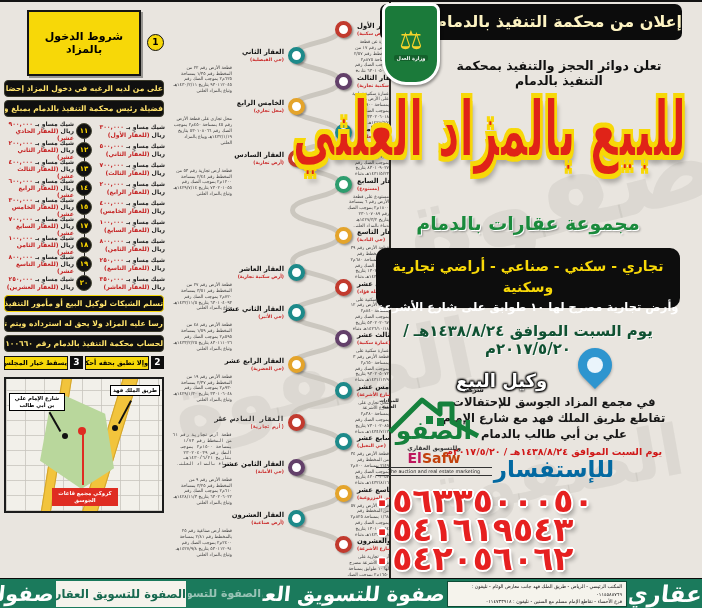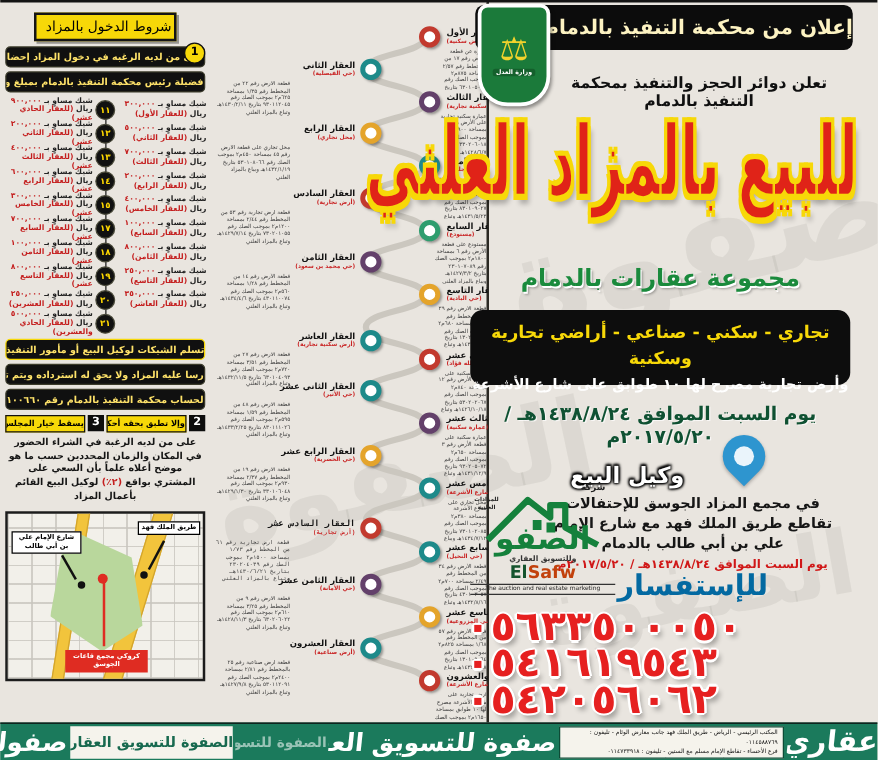--- a/index.html
+++ b/index.html
@@ -13,21 +13,21 @@
   .wm{position:absolute;font-weight:bold;color:rgba(110,104,94,.10);pointer-events:none;white-space:nowrap;z-index:0}
   #wm1{font-size:110px;left:400px;top:120px;transform:rotate(-14deg)}
   #wm2{font-size:84px;left:170px;top:330px;transform:rotate(-12deg)}
   #wm3{font-size:70px;left:430px;top:430px;transform:rotate(-10deg)}
   #frame-top{position:absolute;top:0;left:0;right:0;height:2px;background:#141414;z-index:6}
   #divider{position:absolute;left:389px;top:0;width:2px;height:578px;background:#2b2923;z-index:1}
 
   
   #left{position:absolute;right:534px;left:0;top:2px;width:168px;z-index:2}
   .terms-title{width:106px;margin:8px auto 4px;background:#f7d808;border:2px solid #151515;
-    font-size:11px;font-weight:normal;text-align:right;padding:3px 2px;box-shadow:2px 2px 0 rgba(0,0,0,.35)}
+    font-size:11px;font-weight:bold;text-align:center;padding:18px 2px;box-shadow:2px 2px 0 rgba(0,0,0,.35)}
   .bar{background:#101010;border-radius:4px;margin:3px 4px;color:#ffe36a;font-size:7.6px;font-weight:bold;
     text-align:center;line-height:15px;height:15px;border:1px solid #3a3a2a;white-space:nowrap;overflow:hidden}
   .badge1{position:absolute;right:4px;top:32px;width:15px;height:15px;background:#f7d808;border:1.5px solid #111;
     border-radius:50%;font-size:9px;font-weight:bold;text-align:center;line-height:15px;z-index:3}
   #terms-list{position:relative;margin-top:4px}
   #terms-list::before{content:"";position:absolute;left:50%;top:6px;bottom:6px;width:1.2px;background:#1d1d1d}
   .t-row{display:flex;align-items:center;height:19px;gap:2px;padding:0 3px;position:relative}
   .t-txt{flex:1;font-size:6.1px;color:#222;font-weight:600;line-height:1.2;text-align:right}
   .t-num{flex:0 0 14px;width:14px;height:14px;border-radius:50%;background:#111;color:#ffd900;
     font-size:7px;font-weight:bold;text-align:center;line-height:14px;border:1px solid #4a4a3a;z-index:2}
@@ -204,43 +204,33 @@
       <div class="t-row">
         <span class="t-txt">شيك مساوٍ بـ <b class="red">٢٥٠,٠٠٠</b> ريال <b class="red">(للعقار التاسع)</b></span>
         <span class="t-num">١٩</span>
         <span class="t-txt">شيك مساوٍ بـ <b class="red">٨٠٠,٠٠٠</b> ريال <b class="red">(للعقار التاسع عشر)</b></span>
       </div>
       <div class="t-row">
         <span class="t-txt">شيك مساوٍ بـ <b class="red">٣٥٠,٠٠٠</b> ريال <b class="red">(للعقار العاشر)</b></span>
         <span class="t-num">٢٠</span>
         <span class="t-txt">شيك مساوٍ بـ <b class="red">٢٥٠,٠٠٠</b> ريال <b class="red">(للعقار العشرين)</b></span>
       </div>
-      <div class="t-row">
-        <span class="t-txt"></span>
-        <span class="t-num">٢١</span>
-        <span class="t-txt">شيك مساوٍ بـ <b class="red">٥٠٠,٠٠٠</b> ريال <b class="red">(للعقار الحادي والعشرين)</b></span>
-      </div>
     </div>
 
   <div class="bar note-first">تسلم الشيكات لوكيل البيع أو مأمور التنفيذ قبيل بدء المزاد ويعتبر الشيك جزء من الثمن لمن</div>
   <div class="bar">رسا عليه المزاد ولا يحق له استرداده ويتم تحويل الباقي خلال خمسة أيام عمل تالية لتاريخ البيع</div>
   <div class="bar">لحساب محكمة التنفيذ بالدمام رقم ١٠٣٨٦٨١٠٠٦٦٠ مصرف الراجحي (إحضار إيصال التحويل</div>
 
   <div class="strip-row">
     <span class="numbox">2</span>
     <span class="strip">وإلا تطبق بحقه أحكام نظام التنفيذ</span>
     <span class="numbox">3</span>
     <span class="strip">يسقط خيار المجلس حال رسو المزاد</span>
   </div>
 
-  <div class="terms-para">
-    <span>على من لديه الرغبة في الشراء الحضور في المكان والزمان المحددين حسب ما هو موضح أعلاه علماً بأن السعي على المشتري بواقع</span>
-    <b class="red">(٢٪)</b>
-    <span>لوكيل البيع القائم بأعمال المزاد</span>
-  </div>
 
   <div id="map">
     <div class="road-y2"></div>
     <div class="road-y1"></div>
     <div class="park"></div>
     <div class="lead" id="lead-kf"></div>
     <div class="lead" id="lead-im"></div>
     <div class="mdot" id="dot-kf"></div>
     <div class="mdot" id="dot-im"></div>
     <div class="map-label" id="lbl-kf">طريق الملك فهد</div>
@@ -268,47 +258,41 @@
       <span class="p-desc">قطعة الأرض رقم ٢٢ من المخطط رقم ١/٣٥ بمساحة ٦٢٥م٢ بموجب الصك رقم ٩٣٠١١٢٠٤٥ بتاريخ ١٤٣٠/٢/١١هـ وتباع بالمزاد العلني</span>
     </div>
     <div class="prop p-r" style="top: 68.5px;">
       <span class="p-circle" style="border-color:#63406a"></span>
       <span class="p-name">العقار الثالث</span>
       <span class="p-tag">(عمارة سكنية تجارية)</span>
       <span class="p-desc">عمارة سكنية تجارية على الأرض رقم ٨ بمساحة ٩٠٠م٢ بموجب الصك رقم ٣٣٠٢٠٦٠١٨ بتاريخ ١٤٢٨/٦/٧هـ وتباع بالمزاد العلني</span>
     </div>
     <div class="prop p-l" style="top: 94.25px;">
       <span class="p-circle" style="border-color:#e4a42b"></span>
-      <span class="p-name">العقار الرابع</span>
+      <span class="p-name">الخامس الرابع</span>
       <span class="p-tag">(محل تجاري)</span>
       <span class="p-desc">محل تجاري على قطعة الأرض رقم ٤٥ بمساحة ٤٥٠م٢ بموجب الصك رقم ٥٣٠١٠٨٠٦٦ بتاريخ ١٤٣٢/١/١٩هـ ويباع بالمزاد العلني</span>
     </div>
     <div class="prop p-r" style="top: 120px;">
       <span class="p-circle" style="border-color:#1d8a8a"></span>
       <span class="p-name">العقار الخامس</span>
       <span class="p-tag">(حي الجلوية)</span>
       <span class="p-desc">قطعة الأرض رقم ٣١ من المخطط رقم ٣/٦٢ بمساحة ٧٥٠م٢ بموجب الصك رقم ٨٣٠١٠٩٠٢٧ بتاريخ ١٤٣١/٥/٢٣هـ وتباع بالمزاد العلني</span>
     </div>
     <div class="prop p-l" style="top: 145.75px;">
       <span class="p-circle" style="border-color:#c23a2e"></span>
       <span class="p-name">العقار السادس</span>
       <span class="p-tag">(أرض تجارية)</span>
       <span class="p-desc">قطعة أرض تجارية رقم ٥٣ من المخطط رقم ٢/٤٤ بمساحة ١٢٠٠م٢ بموجب الصك رقم ٧٣٠٢٠١٠٥٥ بتاريخ ١٤٢٩/٧/١٤هـ وتباع بالمزاد العلني</span>
     </div>
     <div class="prop p-r" style="top: 171.5px;">
       <span class="p-circle" style="border-color:#2e9d6e"></span>
       <span class="p-name">العقار السابع</span>
       <span class="p-tag">(مستودع)</span>
       <span class="p-desc">مستودع على قطعة الأرض رقم ٦ بمساحة ١٨٠٠م٢ بموجب الصك رقم ٢٣٠١٠٧٠٨٩ بتاريخ ١٤٢٧/٣/٢هـ ويباع بالمزاد العلني</span>
-    </div>
-    <div class="prop p-l" style="top: 197.25px;">
-      <span class="p-circle" style="border-color:#63406a"></span>
-      <span class="p-name">العقار الثامن</span>
-      <span class="p-tag">(حي محمد بن سعود)</span>
-      <span class="p-desc">قطعة الأرض رقم ١٤ من المخطط رقم ١/٢٨ بمساحة ٥٦٠م٢ بموجب الصك رقم ٤٣٠١١٠٠٧٤ بتاريخ ١٤٣٤/٤/٦هـ وتباع بالمزاد العلني</span>
     </div>
     <div class="prop p-r" style="top: 223px;">
       <span class="p-circle" style="border-color:#e4a42b"></span>
       <span class="p-name">العقار التاسع</span>
       <span class="p-tag">(حي البادية)</span>
       <span class="p-desc">قطعة الأرض رقم ٣٩ من المخطط رقم ٢/٦٦ بمساحة ٦٨٠م٢ بموجب الصك رقم ١٣٠٢٠٣٠٤١ بتاريخ ١٤٣٠/٩/٢٧هـ وتباع بالمزاد العلني</span>
     </div>
     <div class="prop p-l" style="top: 260px;">
       <span class="p-circle" style="border-color:#1d8a8a"></span>
       <span class="p-name">العقار العاشر</span>
@@ -411,21 +395,21 @@
   <div id="safwa">
     <div class="s-co">شركة</div>
     <div class="s-side">للمزادات العلنية</div>
     <svg width="104" height="50" viewBox="0 0 104 50">
       <polyline points="8,44 40,12 58,26 58,16 70,16 70,34 96,48" fill="none" stroke="#15813c" stroke-width="5" stroke-linejoin="round"></polyline>
       <rect x="44" y="28" width="7" height="8" fill="#15813c"></rect>
       <rect x="55" y="30" width="7" height="8" fill="#15813c"></rect>
     </svg>
     <div class="s-name">الصفو</div>
     <div class="s-sub">وللتسويق العقاري</div>
-    <div class="s-lat"><span style="color:#14532d">El</span><span>Safw</span></div>
+    <div class="s-lat"><span style="color:#be185d">El</span><span>Safw</span></div>
     <div class="s-tag">The auction and real estate marketing</div>
   </div>
 
   <div id="phones">
       <div class="phone">٠٥٦٣٣٥٠٠٠٥٠</div>
       <div class="phone">٠٥٤١٦١٩٥٤٣</div>
       <div class="phone">٠٥٤٢٠٥٦٠٦٢</div>
     </div>
 </div>
 

